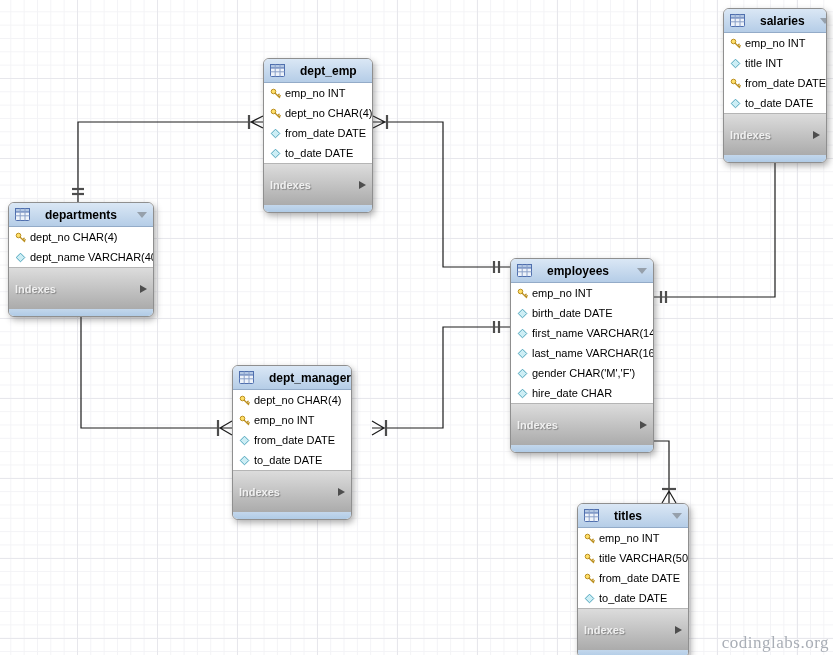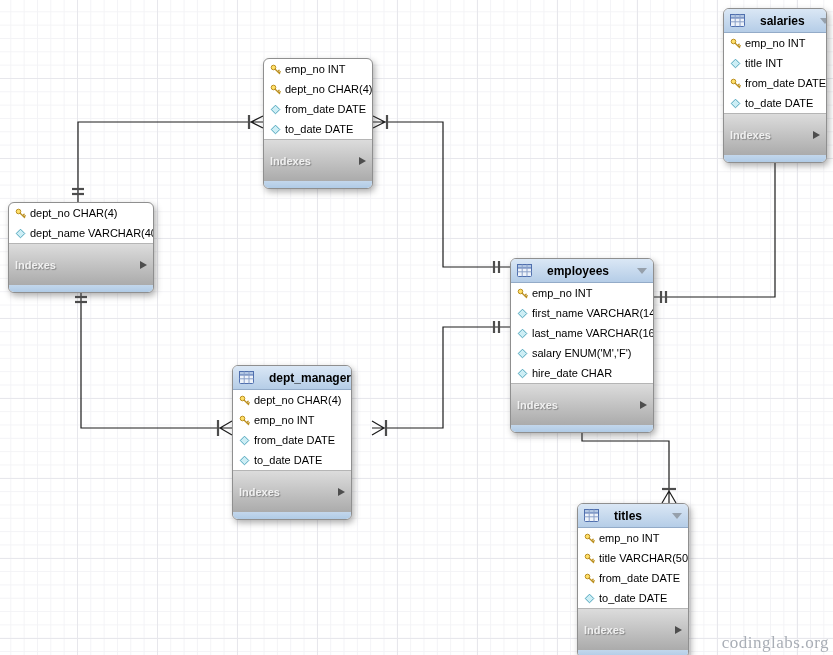--- a/index.html
+++ b/index.html
@@ -24,21 +24,21 @@
     box-sizing:border-box;
   }
   .t-header{
     height:23px;display:flex;align-items:center;gap:15px;padding:0 6px;
     background:linear-gradient(#dae7f5,#b5cde7);
     border-bottom:1px solid #93abc8;
   }
   .t-title{font-size:12px;font-weight:bold;color:#000;white-space:nowrap;}
   .t-icon{display:flex;align-items:center;}
   .tri-down{width:0;height:0;border-left:5px solid transparent;border-right:5px solid transparent;border-top:6px solid #96a0ab;margin-left:auto;}
-  .t-body{background:#fff;border-radius:24px;}
+  .t-body{background:#fff;}
   .t-row{height:20px;display:flex;align-items:center;gap:4px;padding:0 5px;font-size:11px;color:#000;white-space:nowrap;}
   .c-icon{display:flex;align-items:center;width:12px;justify-content:center;flex:0 0 12px;}
   .t-footer{
     height:17px;display:flex;align-items:center;padding:12px 6px;
     background:linear-gradient(#dcdcdc,#ababab);
     border-top:1px solid #b5b5b5;
   }
   .t-footer-label{font-size:11px;font-weight:bold;color:#f0f0f0;text-shadow:1px 1px 1px #848484;}
   .tri-right{width:0;height:0;border-top:4px solid transparent;border-bottom:4px solid transparent;border-left:7px solid #4e4e4e;margin-left:auto;}
   .t-bottom{height:7px;background:linear-gradient(#c3d7ec,#b0cbe6);}
@@ -153,20 +153,33 @@
         </div>
     </div>
     <div class="t-footer">
       <span class="t-footer-label">Indexes</span>
       <span class="tri-right"></span>
     </div>
     <div class="t-bottom"></div>
   </div>
 
   <div class="table" style="left:263px;top:58px;width:110px;">
+    <div class="t-header">
+      <span class="t-icon">
+          <svg width="15" height="13" viewBox="0 0 15 13">
+            <rect x="0.5" y="0.5" width="14" height="12" rx="1" fill="#eef3fa" stroke="#4f6fae"></rect>
+            <rect x="0.5" y="0.5" width="14" height="3.5" fill="#b4c8e4" stroke="#4f6fae"></rect>
+            <line x1="5.2" y1="0.5" x2="5.2" y2="12.5" stroke="#8aa0c8"></line>
+            <line x1="10" y1="0.5" x2="10" y2="12.5" stroke="#8aa0c8"></line>
+            <line x1="0.5" y1="7.8" x2="14.5" y2="7.8" stroke="#8aa0c8"></line>
+          </svg>
+        </span>
+      <span class="t-title">dept_emp</span>
+      <span class="tri-down"></span>
+    </div>
     <div class="t-body">
       <div class="t-row">
           <span class="c-icon">
             <svg width="11" height="11" viewBox="0 0 11 11">
               <circle cx="3.5" cy="3.5" r="2.3" fill="#ffe06a" stroke="#bb8f1f"></circle>
               <path d="M5.2 5.2 L9.6 9.6 M7.7 7.7 L9.1 6.3 M9 9 L10.2 7.8" stroke="#bb8f1f" stroke-width="1.3" fill="none" stroke-linecap="round"></path>
             </svg>
           </span>
           <span>emp_no INT</span>
         </div>
@@ -197,20 +210,33 @@
         </div>
     </div>
     <div class="t-footer">
       <span class="t-footer-label">Indexes</span>
       <span class="tri-right"></span>
     </div>
     <div class="t-bottom"></div>
   </div>
 
   <div class="table" style="left:8px;top:202px;width:146px;">
+    <div class="t-header">
+      <span class="t-icon">
+          <svg width="15" height="13" viewBox="0 0 15 13">
+            <rect x="0.5" y="0.5" width="14" height="12" rx="1" fill="#eef3fa" stroke="#4f6fae"></rect>
+            <rect x="0.5" y="0.5" width="14" height="3.5" fill="#b4c8e4" stroke="#4f6fae"></rect>
+            <line x1="5.2" y1="0.5" x2="5.2" y2="12.5" stroke="#8aa0c8"></line>
+            <line x1="10" y1="0.5" x2="10" y2="12.5" stroke="#8aa0c8"></line>
+            <line x1="0.5" y1="7.8" x2="14.5" y2="7.8" stroke="#8aa0c8"></line>
+          </svg>
+        </span>
+      <span class="t-title">departments</span>
+      <span class="tri-down"></span>
+    </div>
     <div class="t-body">
       <div class="t-row">
           <span class="c-icon">
             <svg width="11" height="11" viewBox="0 0 11 11">
               <circle cx="3.5" cy="3.5" r="2.3" fill="#ffe06a" stroke="#bb8f1f"></circle>
               <path d="M5.2 5.2 L9.6 9.6 M7.7 7.7 L9.1 6.3 M9 9 L10.2 7.8" stroke="#bb8f1f" stroke-width="1.3" fill="none" stroke-linecap="round"></path>
             </svg>
           </span>
           <span>dept_no CHAR(4)</span>
         </div>
@@ -253,37 +279,45 @@
             </svg>
           </span>
           <span>emp_no INT</span>
         </div>
       <div class="t-row">
           <span class="c-icon">
             <svg width="11" height="11" viewBox="0 0 11 11">
               <path d="M5.5 1.2 L9.8 5.5 L5.5 9.8 L1.2 5.5 Z" fill="#cdeef5" stroke="#4da4bb"></path>
             </svg>
           </span>
+          <span>birth_date DATE</span>
+        </div>
+      <div class="t-row">
+          <span class="c-icon">
+            <svg width="11" height="11" viewBox="0 0 11 11">
+              <path d="M5.5 1.2 L9.8 5.5 L5.5 9.8 L1.2 5.5 Z" fill="#cdeef5" stroke="#4da4bb"></path>
+            </svg>
+          </span>
           <span>first_name VARCHAR(14)</span>
         </div>
       <div class="t-row">
           <span class="c-icon">
             <svg width="11" height="11" viewBox="0 0 11 11">
               <path d="M5.5 1.2 L9.8 5.5 L5.5 9.8 L1.2 5.5 Z" fill="#cdeef5" stroke="#4da4bb"></path>
             </svg>
           </span>
           <span>last_name VARCHAR(16)</span>
         </div>
       <div class="t-row">
           <span class="c-icon">
             <svg width="11" height="11" viewBox="0 0 11 11">
               <path d="M5.5 1.2 L9.8 5.5 L5.5 9.8 L1.2 5.5 Z" fill="#cdeef5" stroke="#4da4bb"></path>
             </svg>
           </span>
-          <span>salary ENUM('M','F')</span>
+          <span>gender CHAR('M','F')</span>
         </div>
       <div class="t-row">
           <span class="c-icon">
             <svg width="11" height="11" viewBox="0 0 11 11">
               <path d="M5.5 1.2 L9.8 5.5 L5.5 9.8 L1.2 5.5 Z" fill="#cdeef5" stroke="#4da4bb"></path>
             </svg>
           </span>
           <span>hire_date CHAR</span>
         </div>
     </div>

